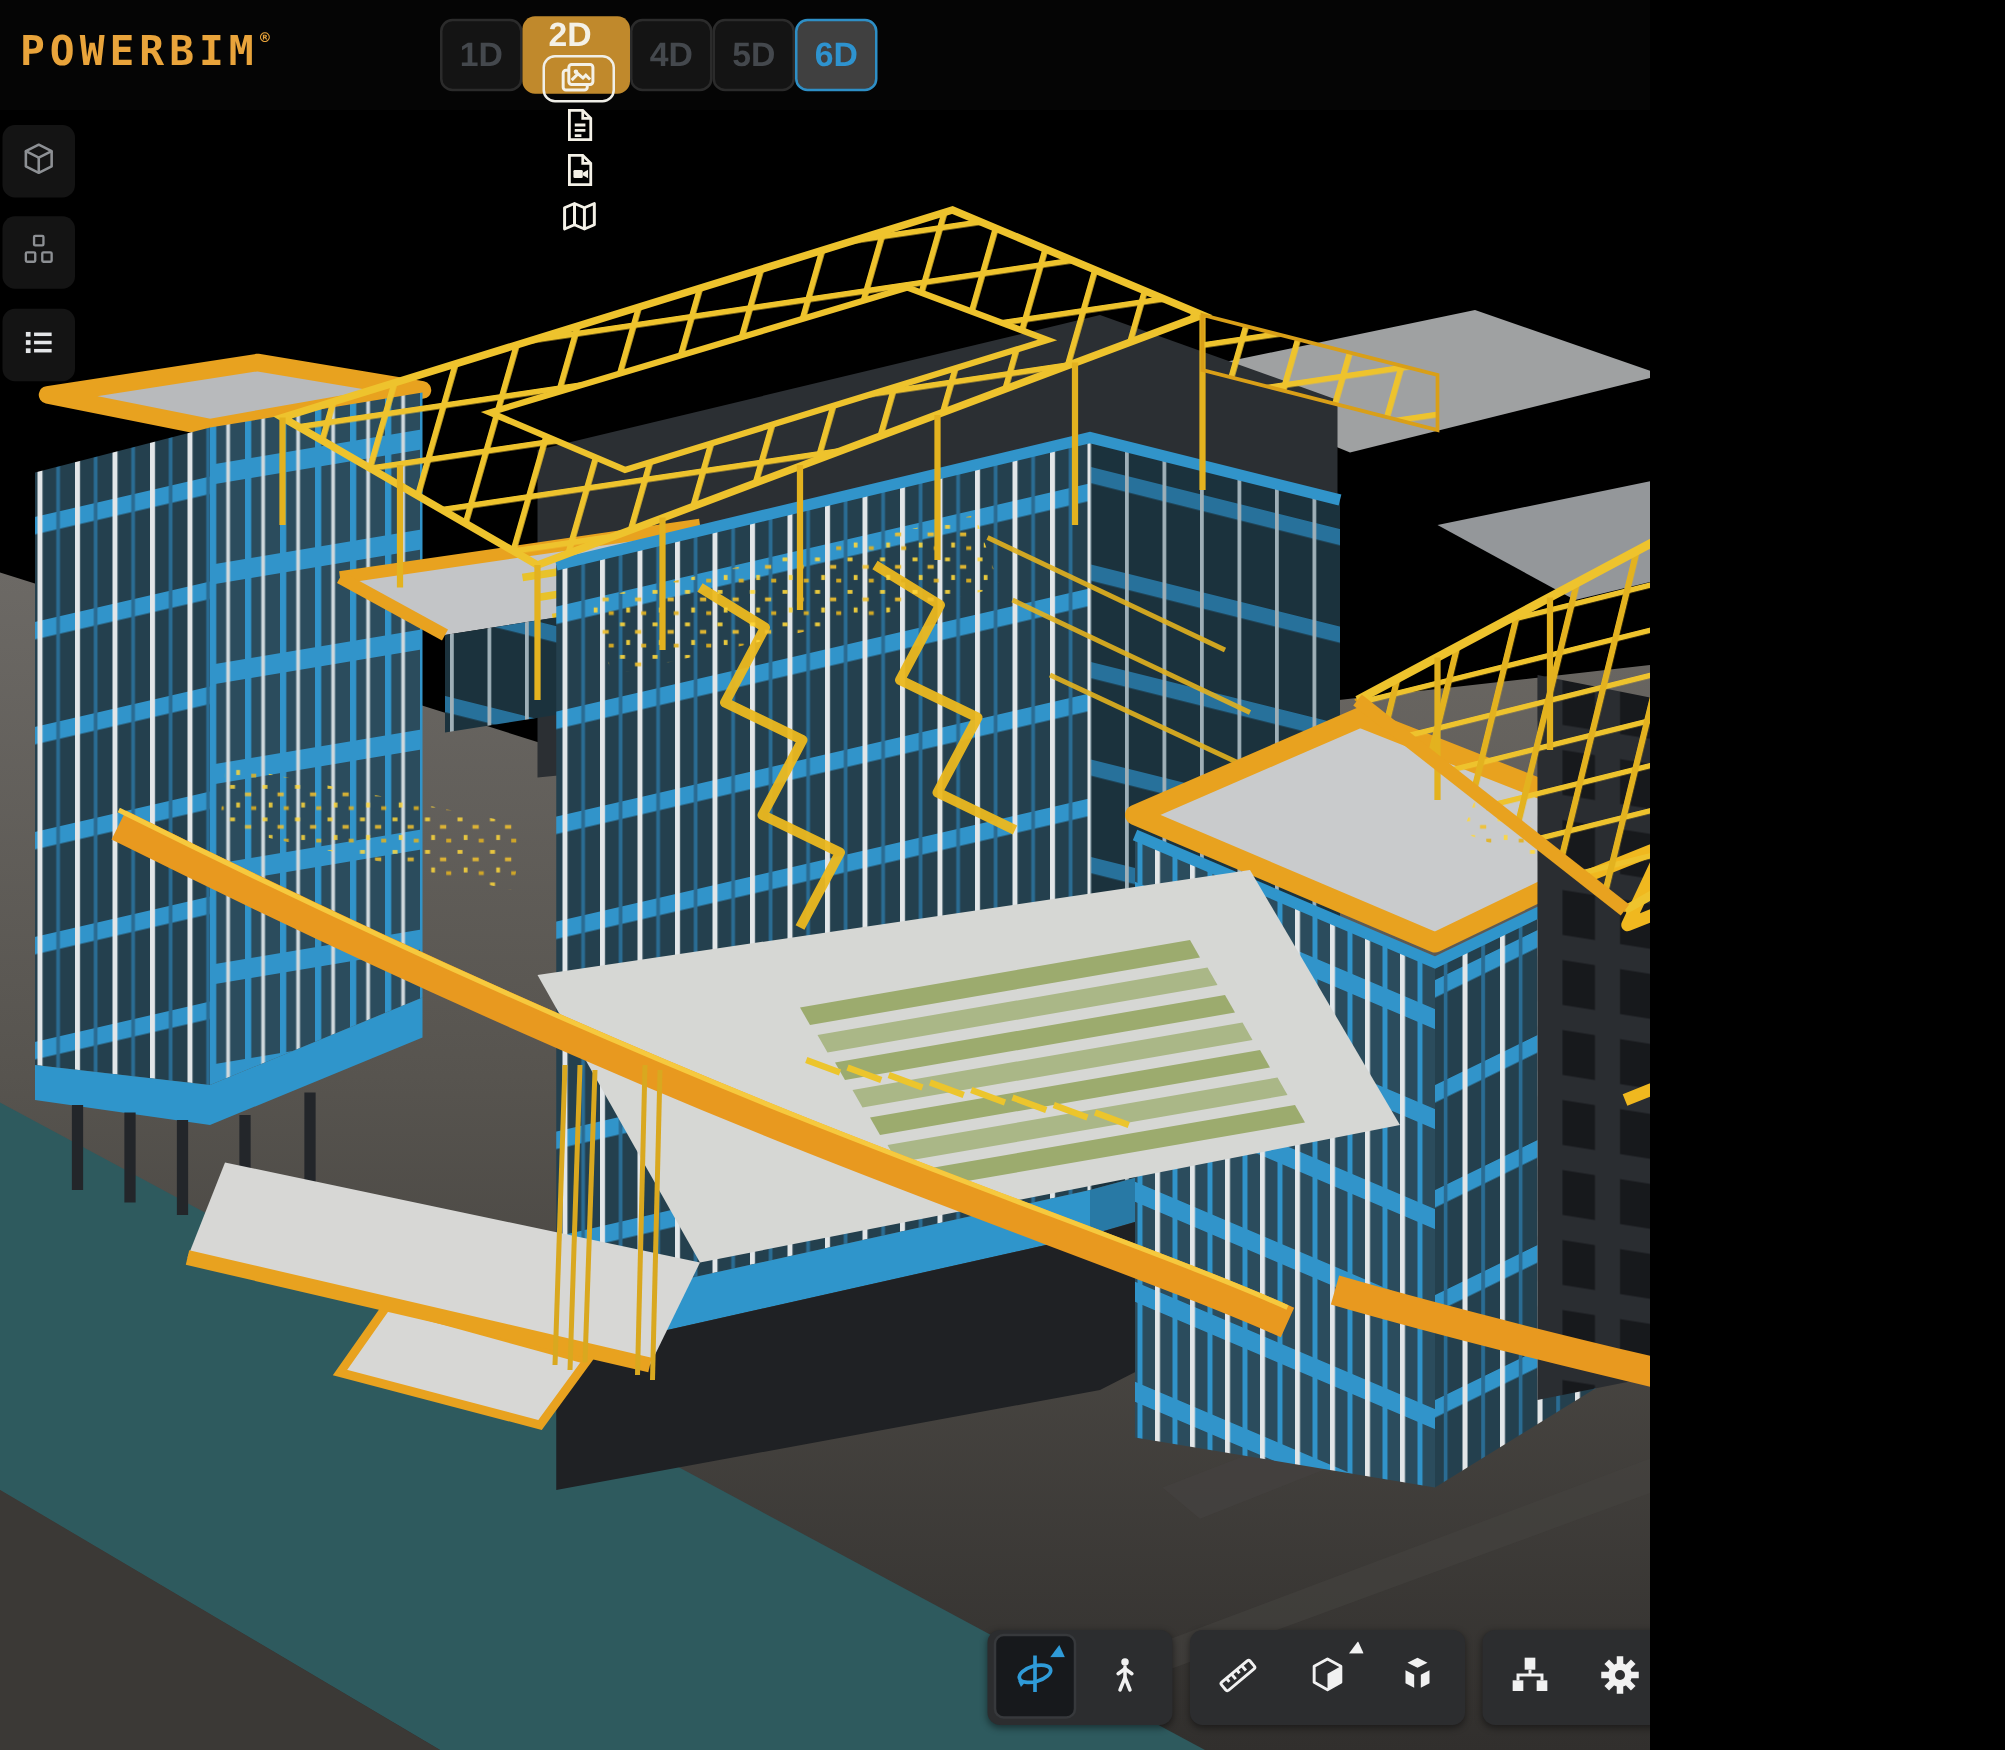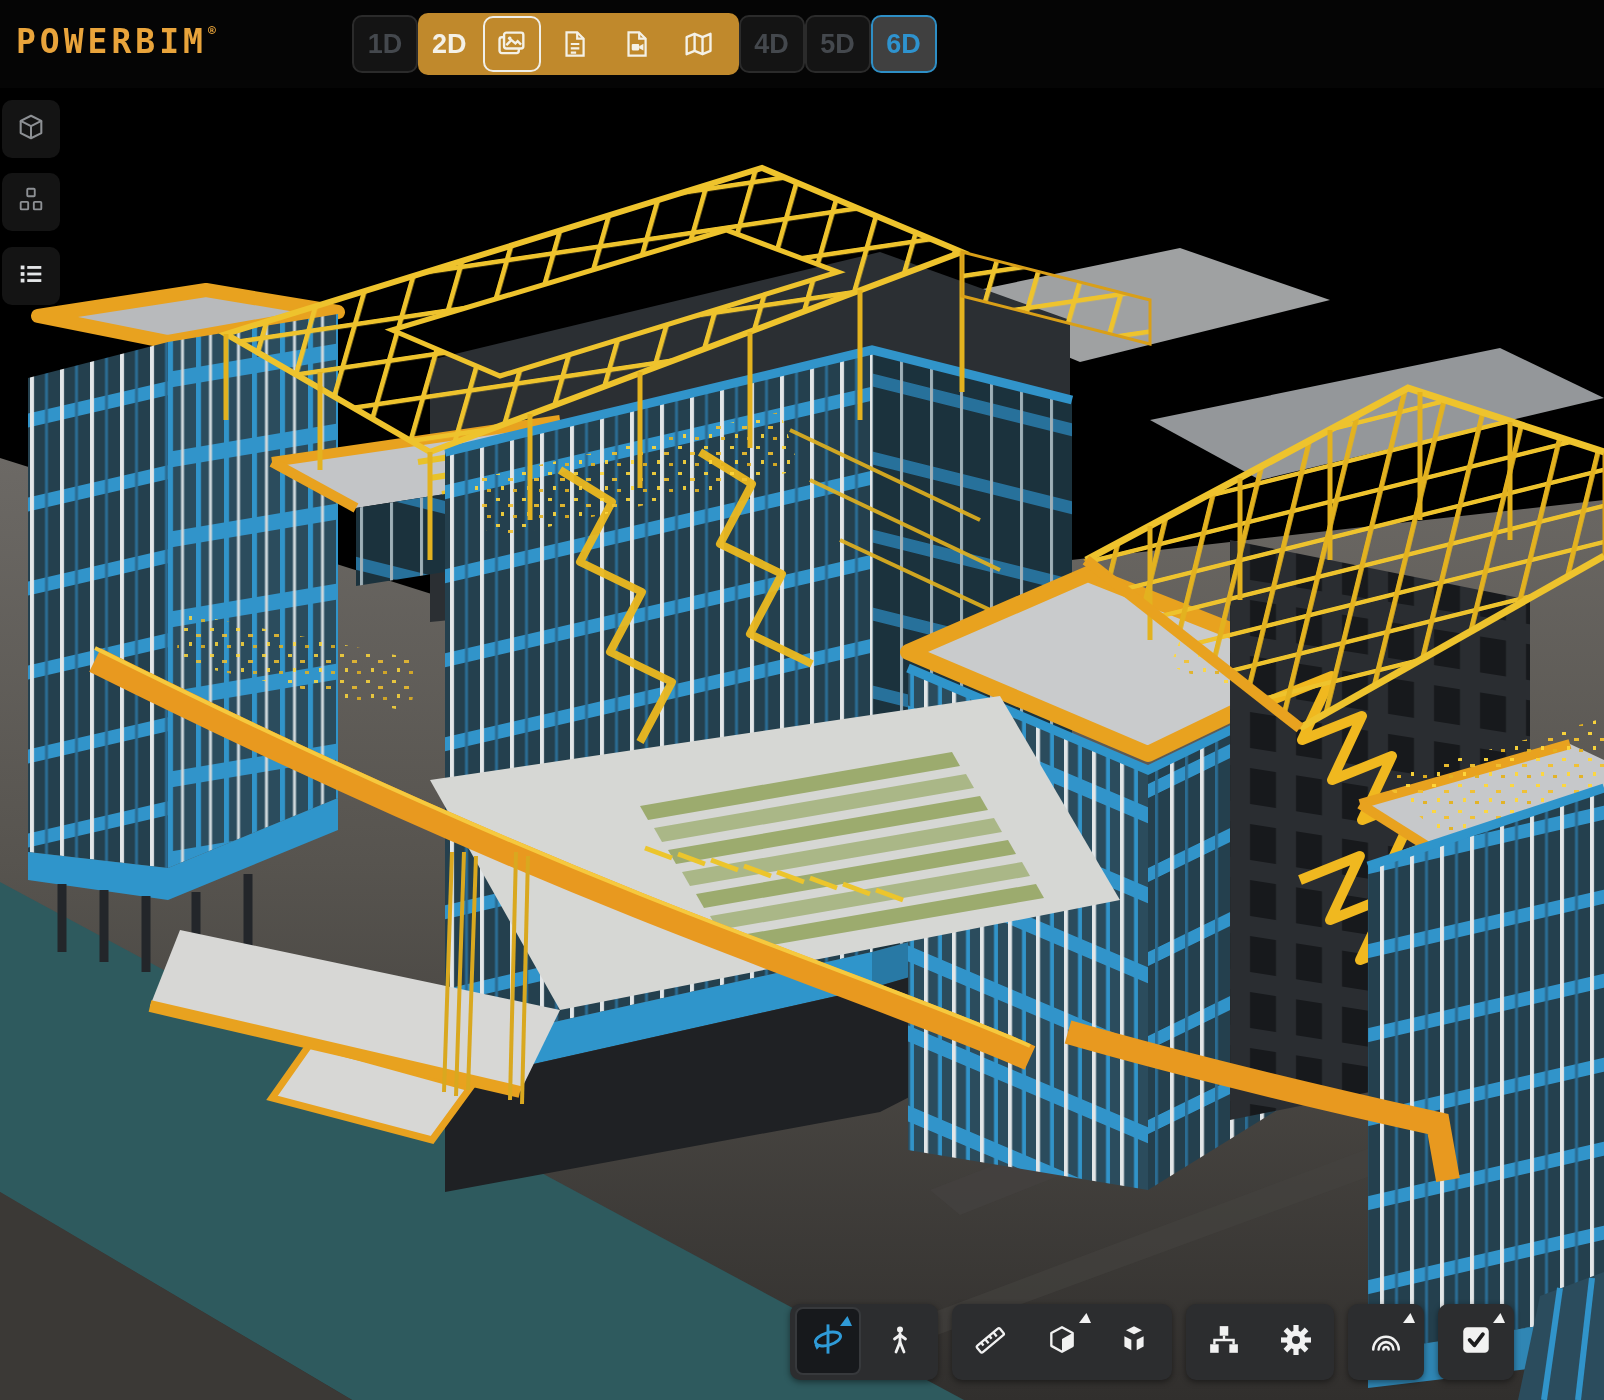--- a/index.html
+++ b/index.html
@@ -1,32 +1,32 @@
 <!DOCTYPE html>
 <html><head>
 <meta charset="utf-8">
 <style>
   html,body{margin:0;padding:0;background:#000;}
-  #stage{position:relative;width:1604px;height:1400px;background:#000;overflow:hidden;
+  #stage{position:relative;width:1320px;height:1400px;background:#000;overflow:hidden;
          font-family:"Liberation Sans", sans-serif;}
   
   #viewport{position:absolute;inset:0;z-index:0;cursor:grab;}
   
   #topbar{position:absolute;top:0;left:0;width:100%;height:88px;background:#050505;z-index:10;}
   #logo{position:absolute;left:16px;top:24px;font-family:"DejaVu Sans Mono",monospace;
         font-weight:700;font-size:33px;letter-spacing:4px;color:#E9A43B;line-height:1;}
   #logo sup{font-size:13px;letter-spacing:0;vertical-align:18px;margin-left:1px;}
   #dim-toolbar{position:absolute;left:352px;top:13px;display:flex;align-items:center;z-index:11;}
   .dim-btn{width:66px;height:58px;border-radius:10px;background:#141414;border:2px solid #2B2B2B;
            color:#44484D;font-size:27px;font-weight:700;display:flex;align-items:center;
            justify-content:center;box-sizing:border-box;cursor:pointer;}
   .dim-btn.blue{border-color:#2E8FC6;color:#2E93CF;background:#404040;}
   .dim-group{height:62px;border-radius:10px;display:flex;align-items:center;padding:0 10px 0 14px;
              box-sizing:border-box;cursor:pointer;}
-  .dim-group.gold{background:#C0892C;}
+  .dim-group.gold{background:#C0892C;flex-direction:column;}
   .dim-group.olive{background:#A8914A;}
   .dim-group .glabel{color:#F4F1E7;font-size:27px;font-weight:700;margin-right:14px;}
   .icon-slot{width:58px;height:56px;display:flex;align-items:center;justify-content:center;
              border-radius:10px;border:2px solid transparent;box-sizing:border-box;margin:0 2px;cursor:pointer;}
   .icon-slot.selected{border-color:#F0EFE8;}
   .icon-slot svg{display:block;}
   
   .side-btn{position:absolute;left:2px;width:58px;height:58px;background:#141414;border-radius:10px;
             display:flex;align-items:center;justify-content:center;z-index:10;cursor:pointer;}
   

